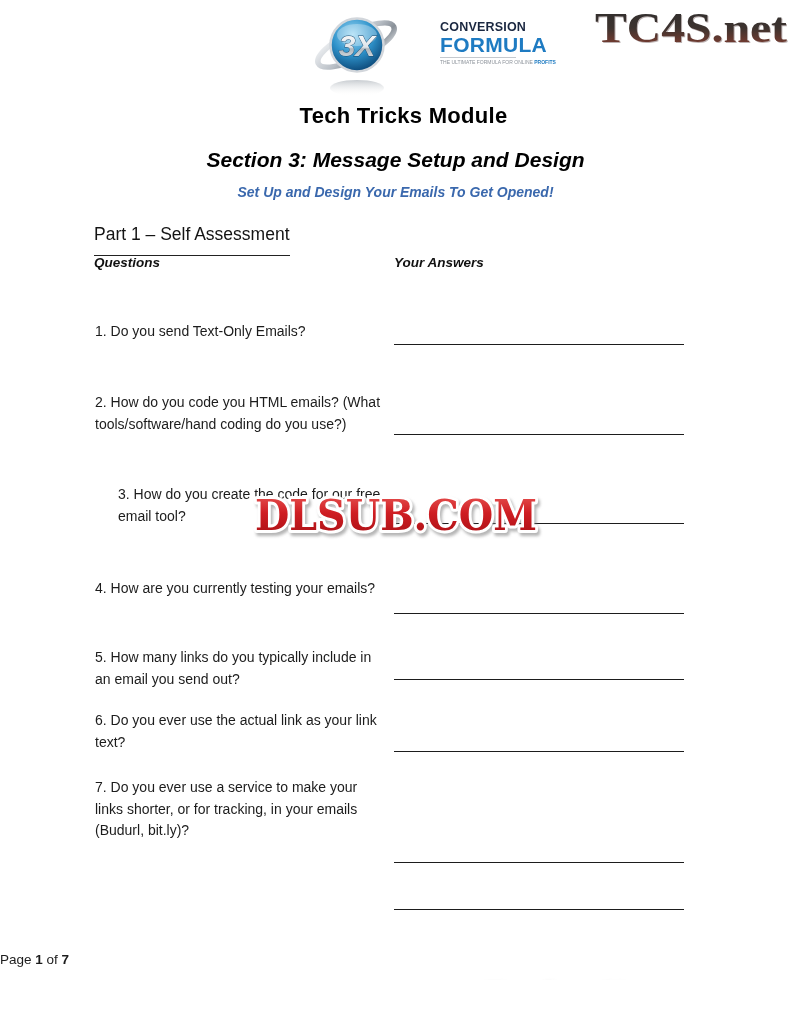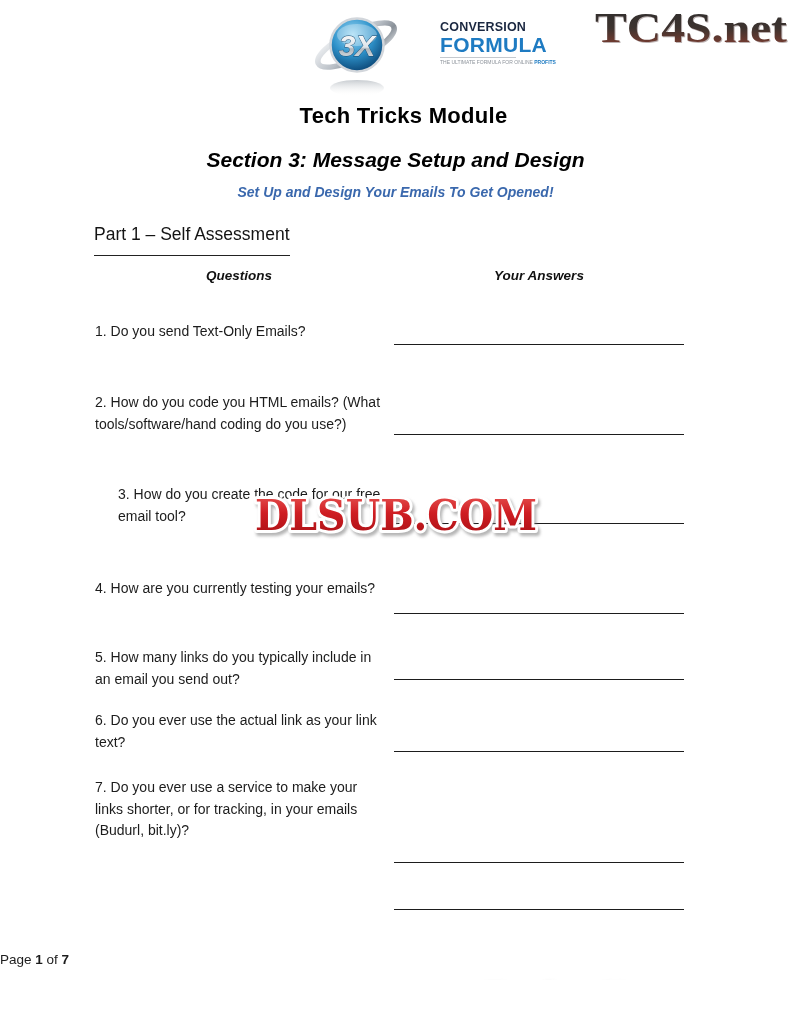--- a/index.html
+++ b/index.html
@@ -23,21 +23,21 @@
     filter:drop-shadow(0 0 1.5px #ffffff) drop-shadow(0 0 1px #ffffff) drop-shadow(3px 3px 2px rgba(130,130,130,.85));}
   
   .title{position:absolute;left:0;right:0;top:103px;margin:0;text-align:center;
     font-size:22px;font-weight:bold;color:#000;letter-spacing:.3px;padding-left:16px;}
   .subtitle{position:absolute;left:0;right:0;top:148px;margin:0;text-align:center;
     font-size:21px;font-weight:bold;font-style:italic;color:#000;}
   .tagline{position:absolute;left:0;right:0;top:184px;margin:0;text-align:center;
     font-size:14px;font-weight:bold;font-style:italic;color:#3a68ad;}
   .part-heading{position:absolute;left:94px;top:224px;font-size:17.5px;color:#141414;
     padding-bottom:10px;border-bottom:1.5px solid #222;}
-  .col-head{position:absolute;top:268px;width:290px;text-align:center;
+  .col-head{position:absolute;top:255px;width:290px;
     font-size:13.5px;font-weight:bold;font-style:italic;color:#111;}
   .col-q{left:94px;}
   .col-a{left:394px;}
   
   .q{position:absolute;left:95px;width:308px;font-size:14px;line-height:21.5px;
     color:#1c1c1c;white-space:pre-line;}
   .q1{top:321px;} .q2{top:392px;} .q3{top:484px;margin-left:23px;} .q4{top:578px;}
   .q5{top:647px;} .q6{top:710px;} .q7{top:777px;}
   .aline{position:absolute;left:394px;width:290px;height:0;border-top:1.6px solid #1d1d1d;}
   .l1{top:344px;} .l2{top:434px;} .l3{top:523px;} .l4{top:613px;}

